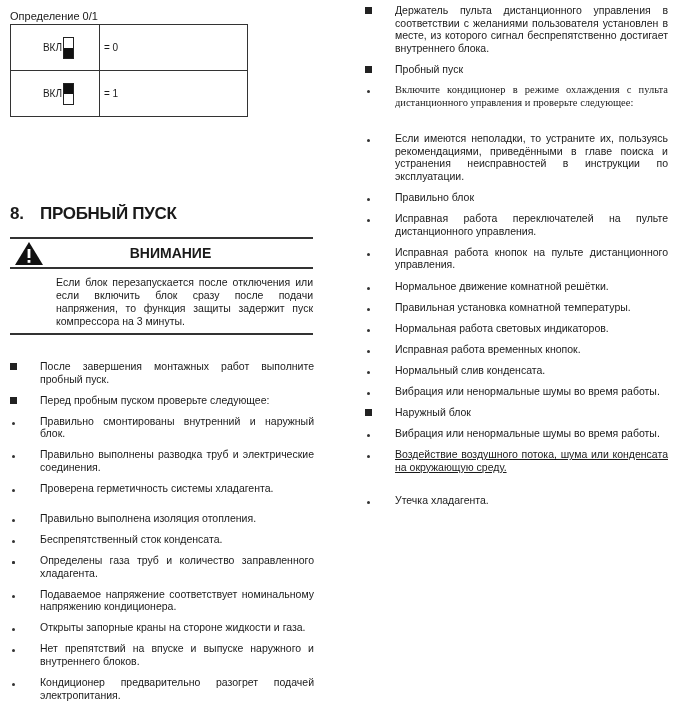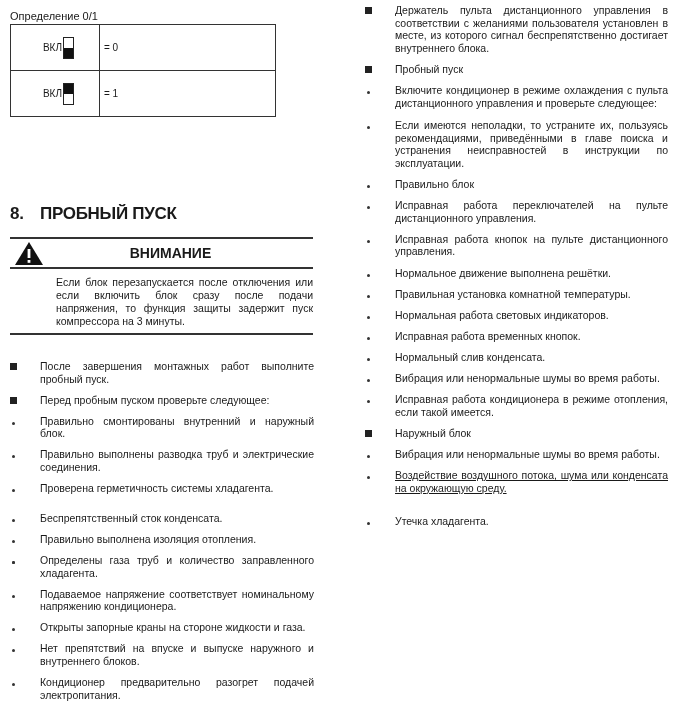--- a/index.html
+++ b/index.html
@@ -2,21 +2,21 @@
 <html><head>
 <meta charset="utf-8">
 <style>
   html, body { margin: 0; padding: 0; background: #ffffff; }
   body {
     width: 679px; height: 712px; position: relative; overflow: hidden;
     font-family: "Liberation Sans", sans-serif; color: #1a1a1a; font-size: 11px;
   }
   .abs { position: absolute; }
   .deftitle { left: 10px; top: 10px; font-size: 11px; }
-  table.def { position: absolute; left: 10px; top: 24px; width: 266px; border-collapse: collapse; }
+  table.def { position: absolute; left: 10px; top: 24px; width: 238px; border-collapse: collapse; }
   table.def td { border: 1.5px solid #333; height: 43px; vertical-align: middle; }
   table.def td.c1 { width: 86px; }
   table.def td.c2 { padding-left: 4px; font-size: 10px; }
   .sw { display: flex; align-items: center; justify-content: flex-end; padding-right: 24px; }
   .sw .lbl { font-size: 10px; margin-right: 1px; }
   .dip { display: inline-flex; flex-direction: column; width: 9px; border: 1px solid #222; }
   .dip span { height: 10px; }
   .dip .on { background: #111; }
   .dip .off { background: #fff; }
   .sec-title { left: 10px; top: 204px; font-size: 17px; font-weight: bold; letter-spacing: -0.3px; }
@@ -81,41 +81,41 @@
 <div class="abs rule" style="top:267px;"></div>
 <div class="abs warn-text">Если блок перезапускается после отключения или если включить блок сразу после подачи напряжения, то функция защиты задержит пуск компрессора на 3 минуты.</div>
 <div class="abs rule" style="top:333px;"></div>
 
 <ul class="list left" id="left-list">
     <li style="margin-bottom: 8.5px;"><span class="mk"><span class="sq"></span></span><span>После завершения монтажных работ выполните пробный пуск.</span></li>
     <li style="margin-bottom: 8.5px;"><span class="mk"><span class="sq"></span></span><span>Перед пробным пуском проверьте следующее:</span></li>
     <li style="margin-bottom: 8.5px;"><span class="mk"><span class="dot"></span></span><span>Правильно смонтированы внутренний и наружный блок.</span></li>
     <li style="margin-bottom: 8.5px;"><span class="mk"><span class="dot"></span></span><span>Правильно выполнены разводка труб и электрические соединения.</span></li>
     <li style="margin-bottom: 17px;"><span class="mk"><span class="dot"></span></span><span>Проверена герметичность системы хладагента.</span></li>
+    <li style="margin-bottom: 8.5px;"><span class="mk"><span class="dot"></span></span><span>Правильно выполнена изоляция отопления.</span></li>
     <li style="margin-bottom: 8.5px;"><span class="mk"><span class="dot"></span></span><span>Беспрепятственный сток конденсата.</span></li>
-    <li style="margin-bottom: 8.5px;"><span class="mk"><span class="dot"></span></span><span>Правильно выполнена изоляция отопления.</span></li>
     <li style="margin-bottom: 8.5px;"><span class="mk"><span class="dot"></span></span></li>
     <li style="margin-bottom: 8.5px;"><span class="mk"><span class="dot"></span></span><span>Определены газа труб и количество заправленного хладагента.</span></li>
     <li style="margin-bottom: 8.5px;"><span class="mk"><span class="dot"></span></span><span>Подаваемое напряжение соответствует номинальному напряжению кондиционера.</span></li>
     <li style="margin-bottom: 8.5px;"><span class="mk"><span class="dot"></span></span><span>Открыты запорные краны на стороне жидкости и газа.</span></li>
     <li style="margin-bottom: 8.5px;"><span class="mk"><span class="dot"></span></span><span>Нет препятствий на впуске и выпуске наружного и внутреннего блоков.</span></li>
     <li style="margin-bottom: 8.5px;"><span class="mk"><span class="dot"></span></span><span>Кондиционер предварительно разогрет подачей электропитания.</span></li>
   </ul>
 <ul class="list right" id="right-list">
     <li style="margin-bottom: 8.5px;"><span class="mk"><span class="sq"></span></span><span>Держатель пульта дистанционного управления в соответствии с желаниями пользователя установлен в месте, из которого сигнал беспрепятственно достигает внутреннего блока.</span></li>
     <li style="margin-bottom: 8.5px;"><span class="mk"><span class="sq"></span></span><span>Пробный пуск</span></li>
-    <li style="margin-bottom: 10px;"><span class="mk"><span class="dot"></span></span><span>Включите кондиционер в режиме охлаждения с пульта дистанционного управления и проверьте следующее:</span></li>
+    <li style="margin-bottom: 23px; font-family: Liberation Serif, serif;"><span class="mk"><span class="dot"></span></span><span>Включите кондиционер в режиме охлаждения с пульта дистанционного управления и проверьте следующее:</span></li>
     <li style="margin-bottom: 8.5px;"><span class="mk"><span class="dot"></span></span><span>Если имеются неполадки, то устраните их, пользуясь рекомендациями, приведёнными в главе поиска и устранения неисправностей в инструкции по эксплуатации.</span></li>
     <li style="margin-bottom: 8.5px;"><span class="mk"><span class="dot"></span></span><span>Правильно блок</span></li>
     <li style="margin-bottom: 8.5px;"><span class="mk"><span class="dot"></span></span><span>Исправная работа переключателей на пульте дистанционного управления.</span></li>
     <li style="margin-bottom: 8.5px;"><span class="mk"><span class="dot"></span></span><span>Исправная работа кнопок на пульте дистанционного управления.</span></li>
-    <li style="margin-bottom: 8.5px;"><span class="mk"><span class="dot"></span></span><span>Нормальное движение выполнена решётки.</span></li>
+    <li style="margin-bottom: 8.5px;"><span class="mk"><span class="dot"></span></span><span>Нормальное движение комнатной решётки.</span></li>
     <li style="margin-bottom: 8.5px;"><span class="mk"><span class="dot"></span></span><span>Правильная установка комнатной температуры.</span></li>
     <li style="margin-bottom: 8.5px;"><span class="mk"><span class="dot"></span></span><span>Нормальная работа световых индикаторов.</span></li>
     <li style="margin-bottom: 8.5px;"><span class="mk"><span class="dot"></span></span><span>Исправная работа временных кнопок.</span></li>
     <li style="margin-bottom: 8.5px;"><span class="mk"><span class="dot"></span></span><span>Нормальный слив конденсата.</span></li>
     <li style="margin-bottom: 8.5px;"><span class="mk"><span class="dot"></span></span><span>Вибрация или ненормальные шумы во время работы.</span></li>
-    <li style="margin-bottom: 8.5px;"><span class="mk"><span class="dot"></span></span><span>Исправная работа кондиционера в режиме отопления, если такой имеется.</span></li>
+    <li style="margin-bottom: 8.5px;"><span class="mk"><span class="dot"></span></span></li>
     <li style="margin-bottom: 8.5px;"><span class="mk"><span class="sq"></span></span><span>Наружный блок</span></li>
     <li style="margin-bottom: 8.5px;"><span class="mk"><span class="dot"></span></span><span>Вибрация или ненормальные шумы во время работы.</span></li>
     <li style="margin-bottom: 21px; text-decoration: underline;"><span class="mk"><span class="dot"></span></span><span>Воздействие воздушного потока, шума или конденсата на окружающую среду.</span></li>
     <li style="margin-bottom: 8.5px;"><span class="mk"><span class="dot"></span></span><span>Утечка хладагента.</span></li>
   </ul>
 
 </body></html>

